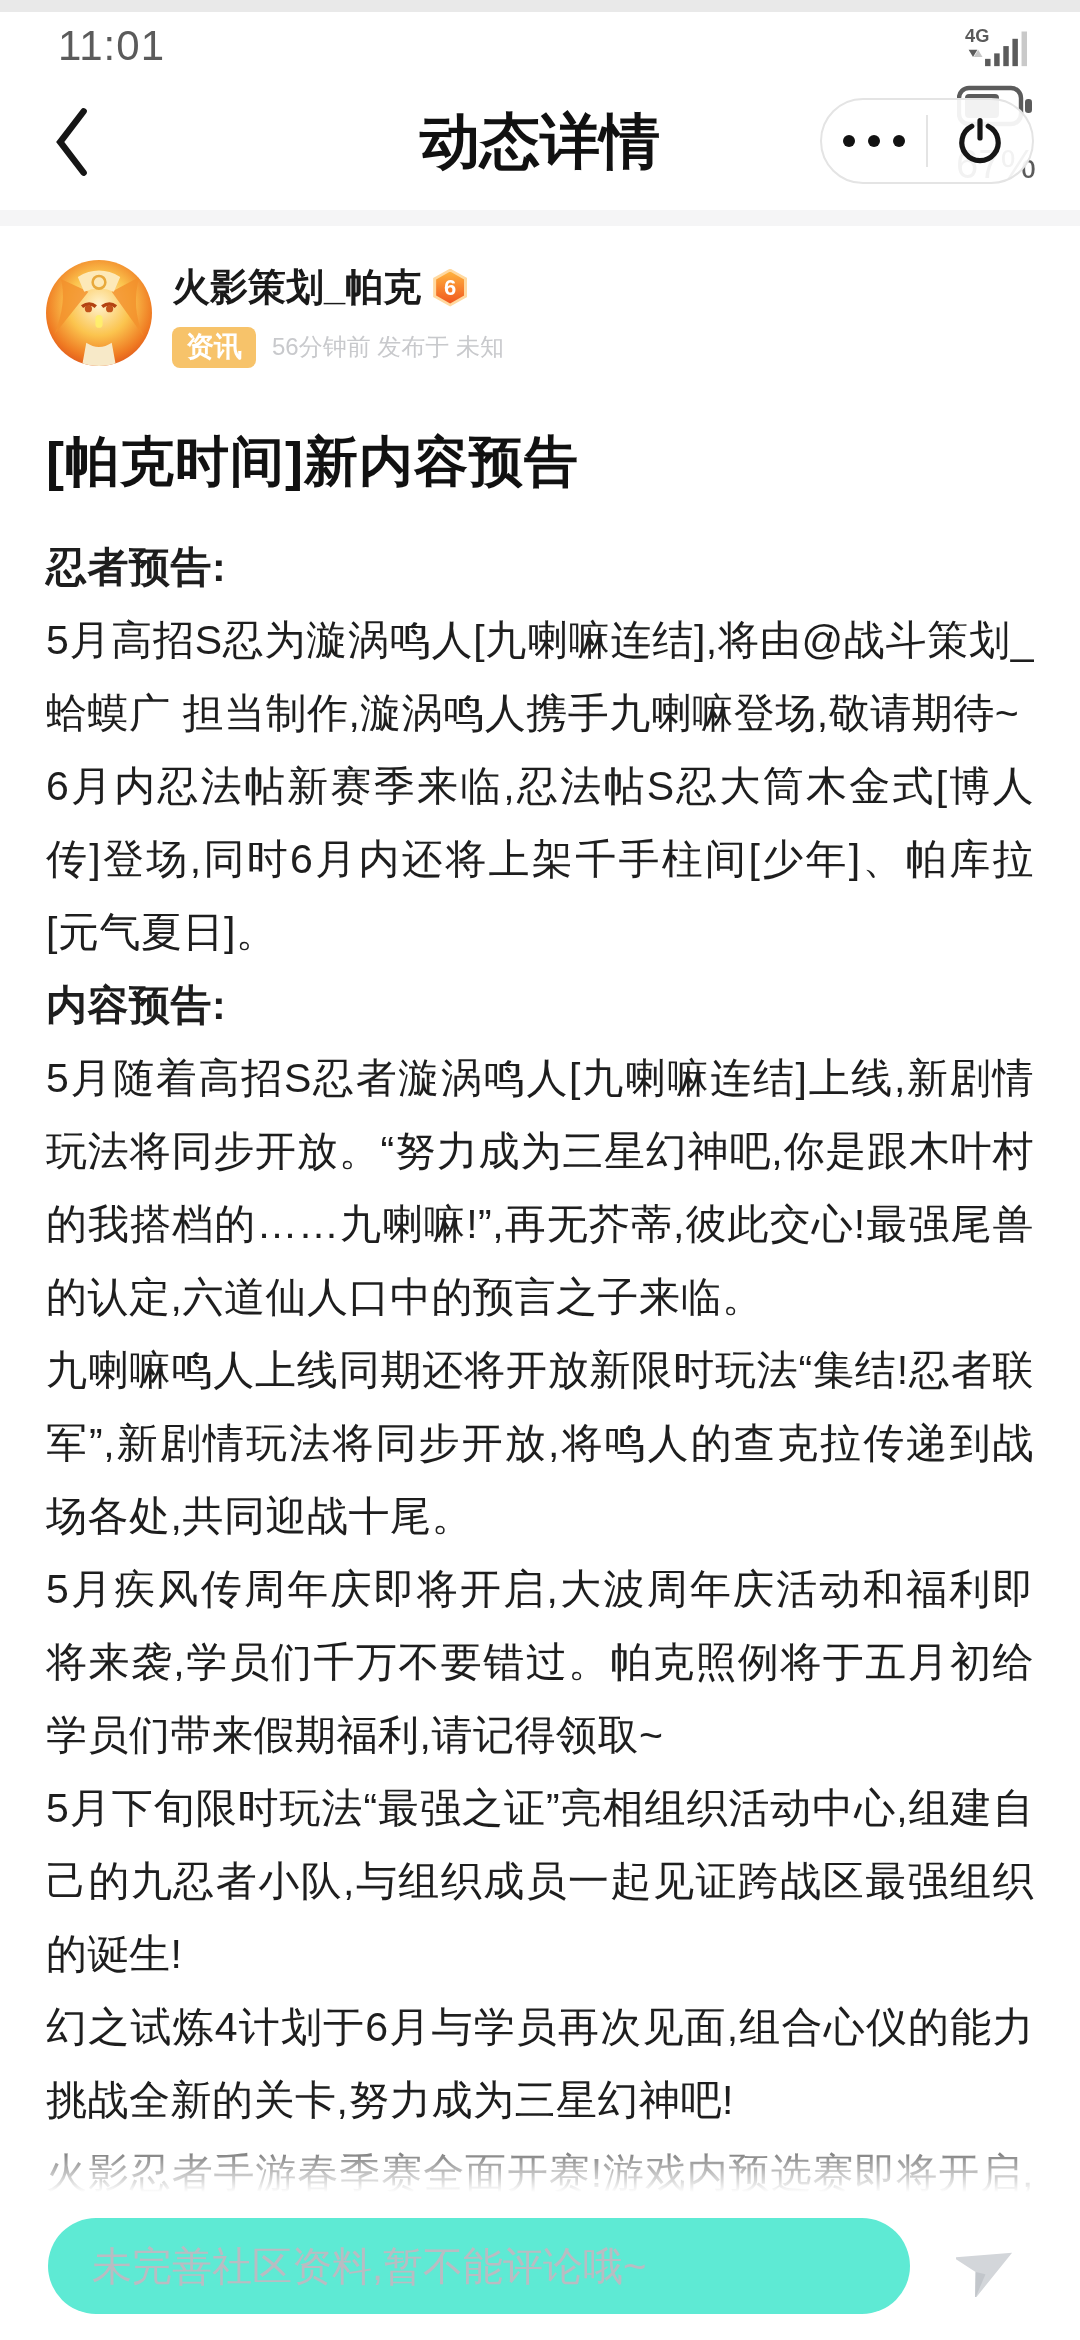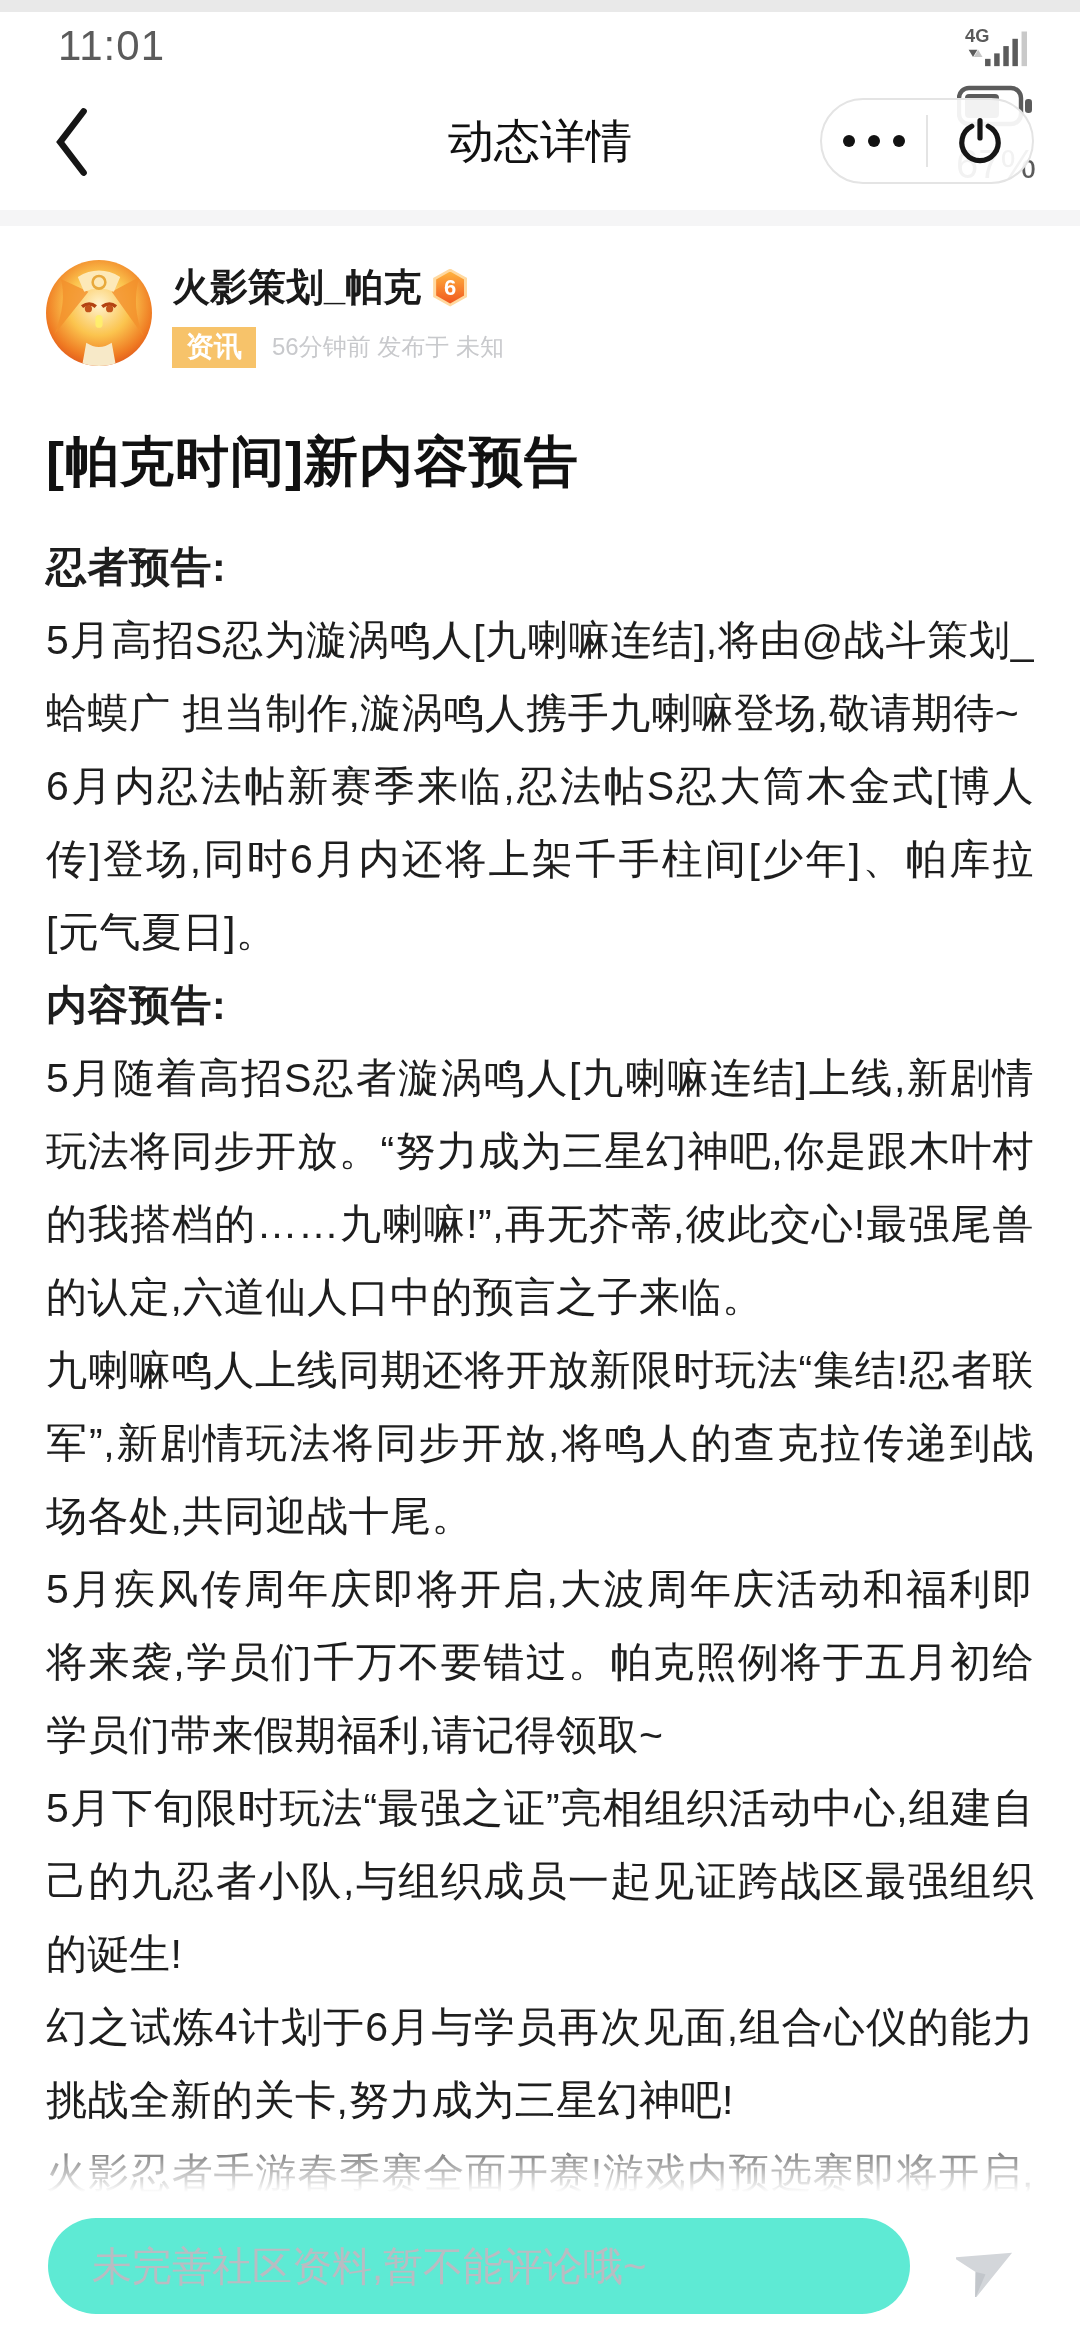--- a/index.html
+++ b/index.html
@@ -26,21 +26,21 @@
   .nav-bar{
     position:absolute; top:62px; left:0; right:0; height:136px;
   }
   .nav-back{
     position:absolute; left:36px; top:28px; width:70px; height:80px;
     display:flex; align-items:center; justify-content:center; cursor:pointer;
   }
   .nav-title{
     position:absolute; left:0; right:0; top:0; height:136px;
     display:flex; align-items:center; justify-content:center;
-    font-size:46px; font-weight:normal; color:#111111;
+    font-size:60px; font-weight:bold; color:#111111;
   }
   .capsule{
     position:absolute; right:46px; top:24px; width:214px; height:86px;
     background:rgba(255,255,255,.92); border:2px solid #e4e4e4;
     border-radius:48px; display:flex; align-items:center;
   }
   .capsule-half{ flex:1; height:100%; display:flex; align-items:center; justify-content:center; cursor:pointer; }
   .capsule-divider{ width:2px; height:52px; background:#e4e4e4; }
   .dots{ display:flex; gap:13px; }
   .dots i{ width:12px; height:12px; border-radius:50%; background:#121212; }
@@ -66,21 +66,21 @@
   .level-badge span{
     position:absolute; inset:3px;
     clip-path:polygon(50% 0,100% 25%,100% 75%,50% 100%,0 75%,0 25%);
     background:linear-gradient(180deg,var(--badge-top,#ffb23d),var(--badge-bottom,#f0561f));
     color:#fff; font-size:22px; font-weight:bold;
     display:flex; align-items:center; justify-content:center;
   }
   .user-meta-line{ display:flex; align-items:center; gap:16px; margin-top:14px; }
   .tag{
     background:var(--tag-bg,#f7c36a); color:#ffffff; font-size:28px; font-weight:bold;
-    padding:5px 14px; border-radius:0; line-height:1.1;
+    padding:5px 14px; border-radius:8px; line-height:1.1;
   }
   .meta-text{ font-size:24px; color:var(--meta-text,#c8c9cc); }
   .follow-btn{
     position:absolute; right:0; top:20px; width:180px; height:74px;
     background:var(--accent-red,#d6433b); color:#ffffff; border:none; border-radius:12px;
     font-size:40px; font-weight:bold; display:flex; align-items:center; justify-content:center;
     cursor:pointer; font-family:inherit;
   }
 
   .post-title{

